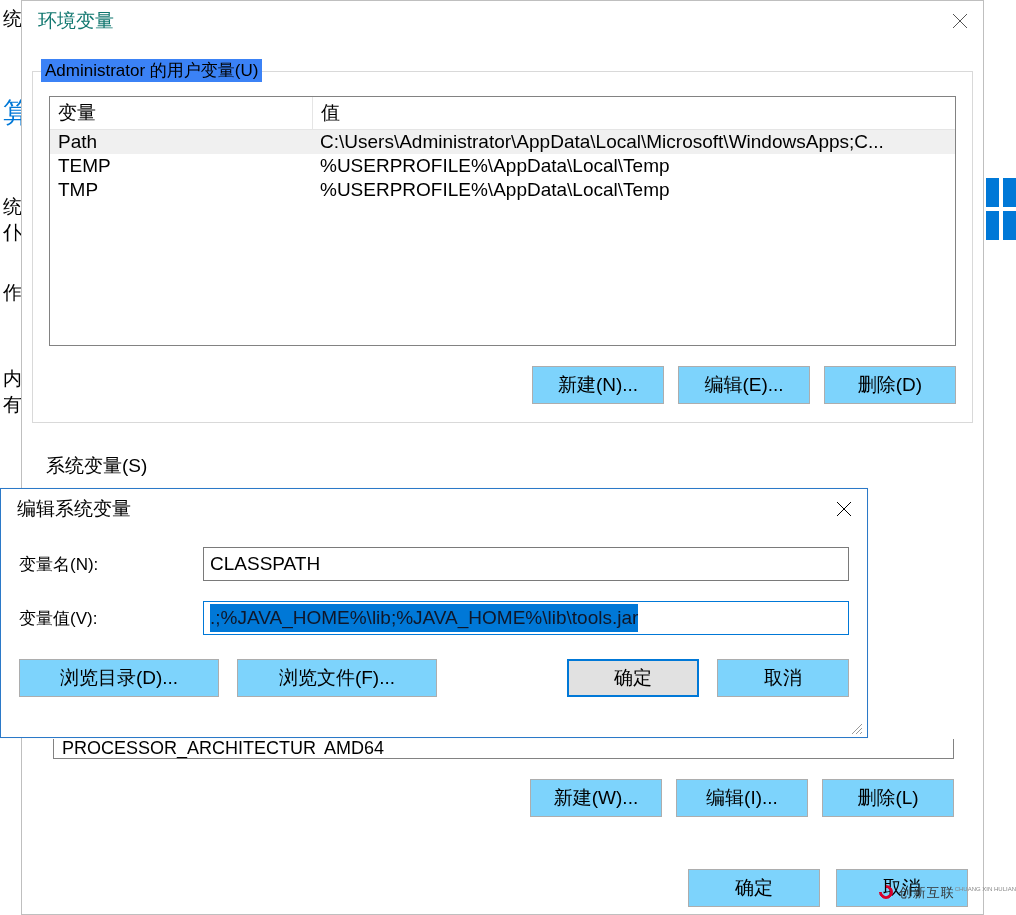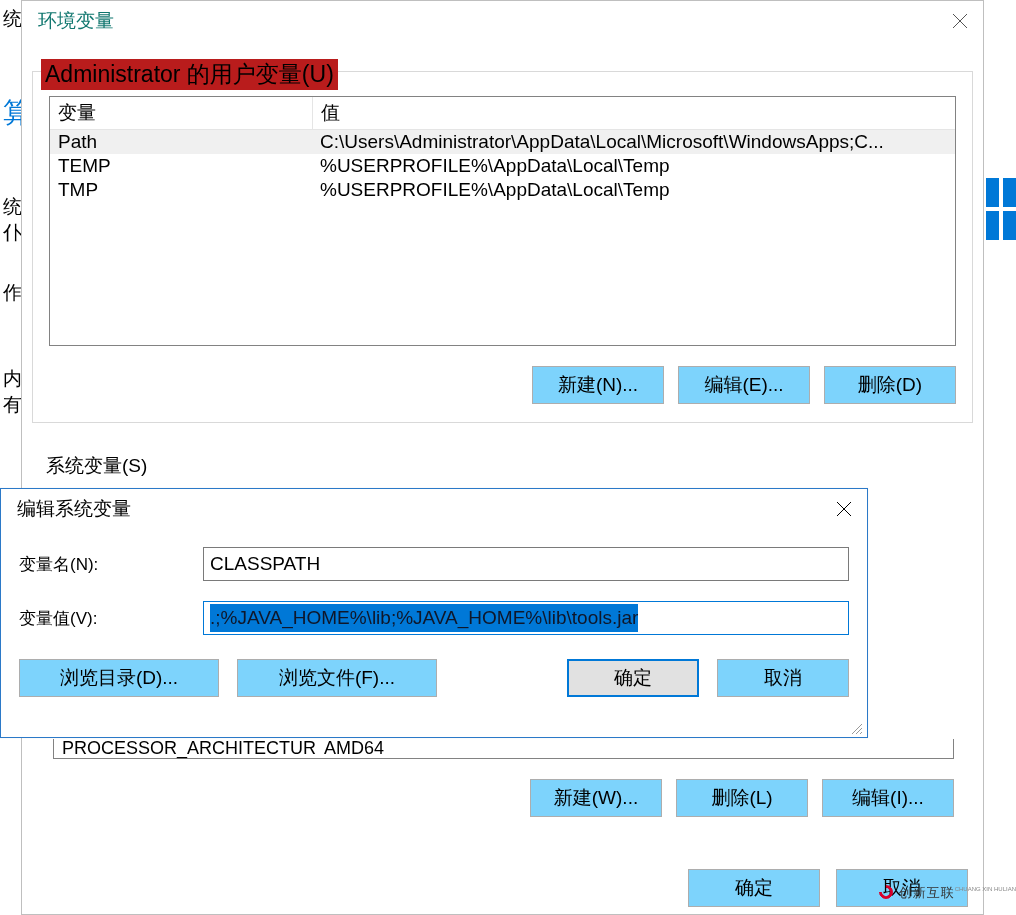--- a/index.html
+++ b/index.html
@@ -14,21 +14,21 @@
     background: #fff; border: 1px solid #bfbfbf;
   }
   .titlebar { height: 40px; display: flex; align-items: center; }
   .titlebar .title { flex: 1; padding-left: 16px; font-size: 19px; color: #0f766e; }
   .titlebar .close { width: 46px; height: 40px; display: flex; align-items: center; justify-content: center; color: #666; cursor: default; }
   .titlebar .close svg { stroke: #555; stroke-width: 1; }
 
   .groupbox {
     position: relative; margin: 30px 10px 0 10px; border: 1px solid #d9d9d9; padding: 24px 16px 18px 16px;
   }
-  .groupbox .legend { position: absolute; top: -13px; left: 8px; background: #b91c1c; padding: 0 4px; font-size: 23px; }
+  .groupbox .legend { position: absolute; top: -13px; left: 8px; background: #3b82f6; padding: 0 4px; font-size: 17px; }
 
   .var-table { border: 1px solid #828282; width: 100%; height: 250px; background: #fff; font-size: 19px; }
   .var-table .hdr { display: flex; border-bottom: 1px solid #e5e5e5; }
   .var-table .hdr .c1 { width: 262px; padding: 3px 8px; }
   .var-table .hdr .c2 { flex: 1; padding: 3px 8px; border-left: 1px solid #e5e5e5; }
   .var-table .row { display: flex; }
   .var-table .row .c1 { width: 262px; padding: 1px 8px; }
   .var-table .row .c2 { flex: 1; padding: 1px 8px; white-space: nowrap; overflow: hidden; }
   .var-table .row.sel { background: #f0f0f0; }
 
@@ -150,22 +150,22 @@
   <div class="sys-group-label">系统变量(S)</div>
 </div>
 
 <div class="sys-peek">
   <div class="tbl">
     <div class="c1">PROCESSOR_ARCHITECTURE</div>
     <div class="c2">AMD64</div>
   </div>
   <div class="btnrow">
     <div class="winbtn">新建(W)...</div>
+    <div class="winbtn">编辑(I)...</div>
     <div class="winbtn">删除(L)</div>
-    <div class="winbtn">编辑(I)...</div>
   </div>
 </div>
 
 <div class="ok-cancel-row">
   <div class="winbtn">确定</div>
   <div class="winbtn">取消</div>
 </div>
 
 <div class="edit-dialog">
   <div class="titlebar">

